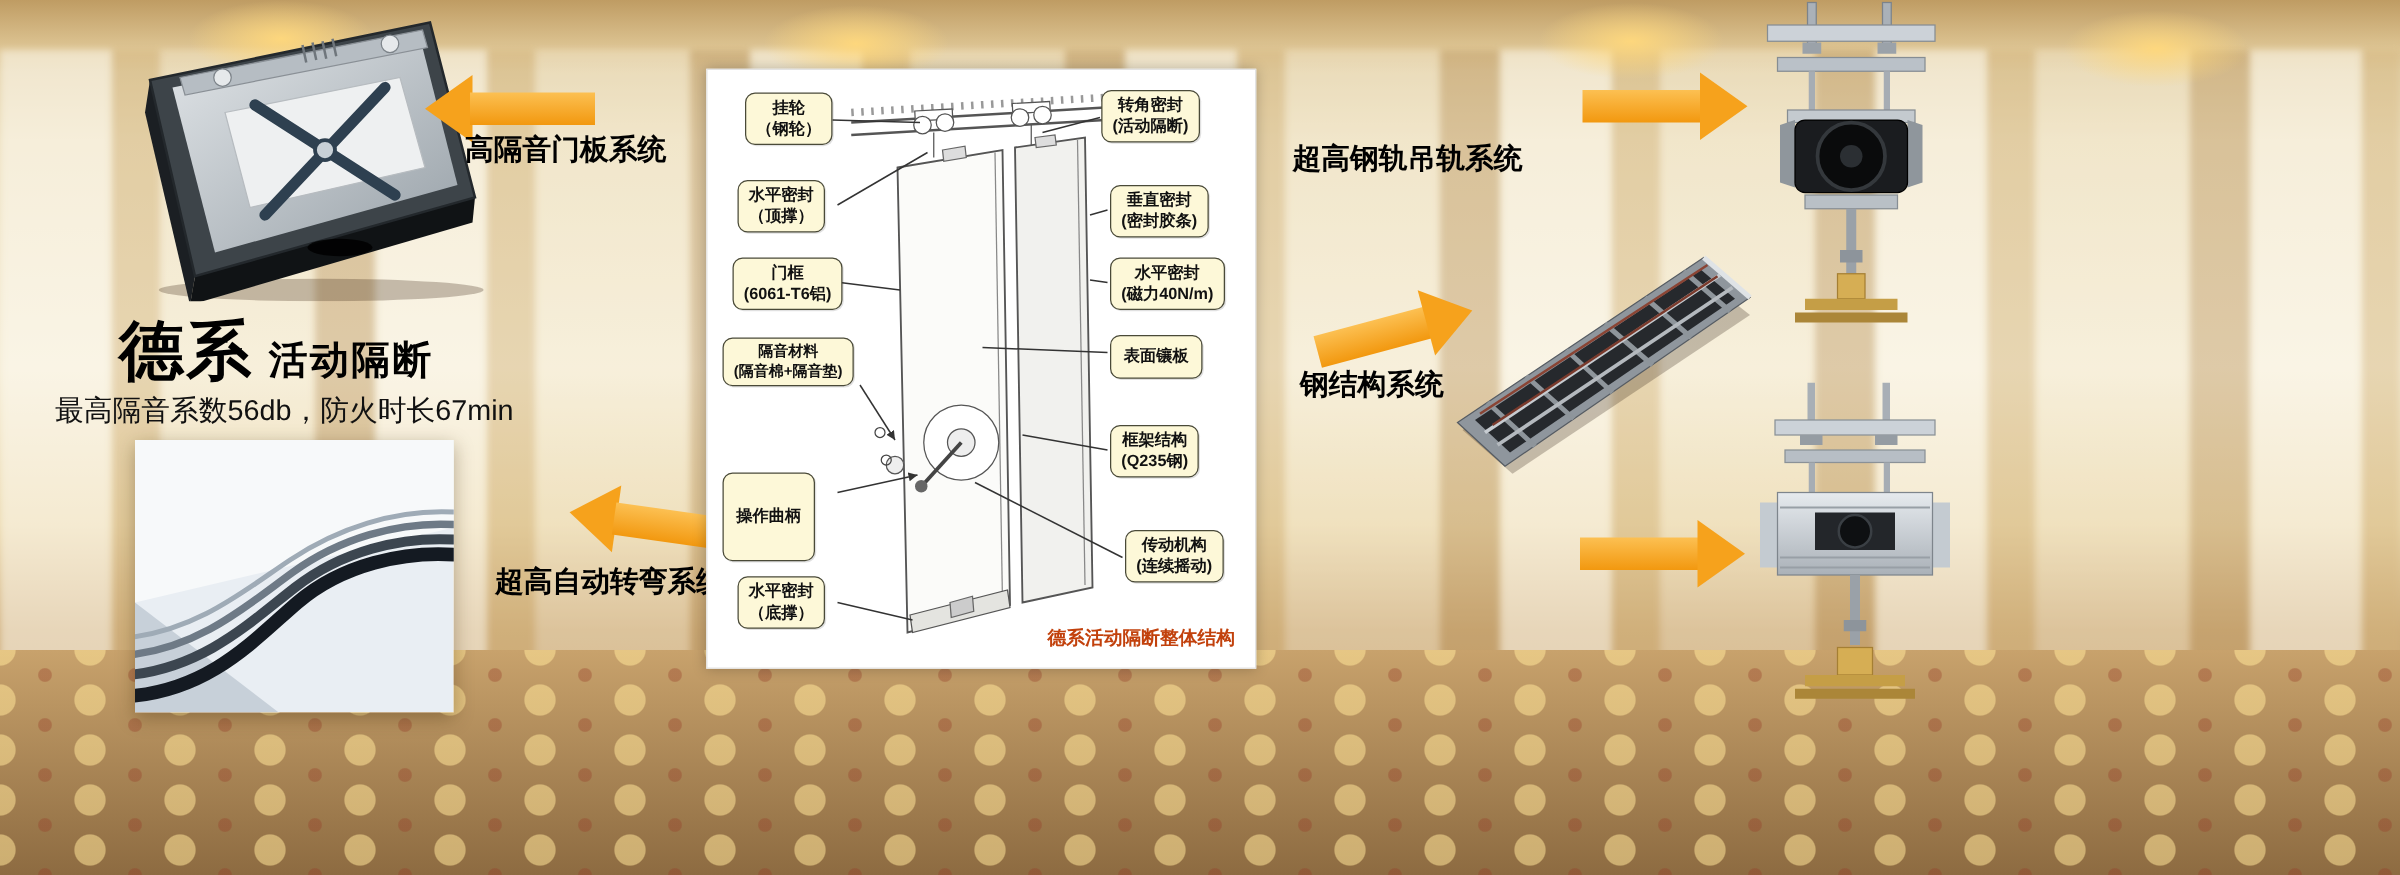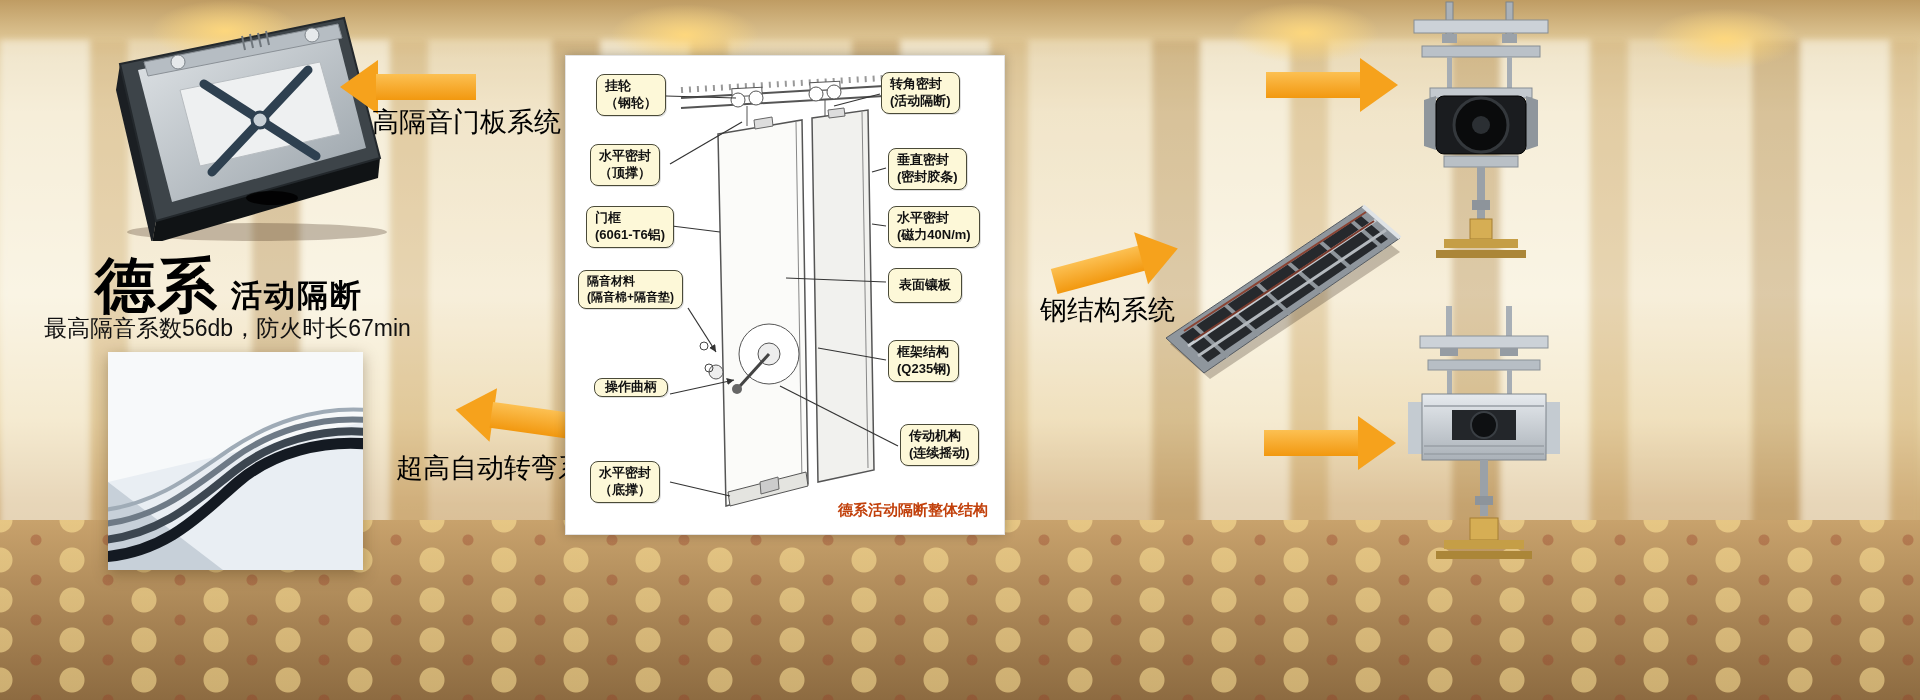--- a/index.html
+++ b/index.html
@@ -23,42 +23,42 @@
   .glow { position:absolute; width:150px; height:62px;
     background:radial-gradient(ellipse at center, rgba(255,216,124,0.95), rgba(255,216,124,0) 70%); }
 
   
   .photo { position:absolute; }
   .photo svg { display:block; width:100%; height:100%; }
   #photo-curve { box-shadow:0 4px 14px rgba(60,40,10,0.35); }
 
   
   .title-block { position:absolute; left:95px; top:246px; color:#000; white-space:nowrap; }
-  .title-block .brand { font-size:60px; font-weight:900; letter-spacing:2px; }
+  .title-block .brand { font-size:52px; font-weight:900; letter-spacing:2px; }
   .title-block .product { font-size:31px; font-weight:600; margin-left:12px; letter-spacing:2px; }
   .subtitle { position:absolute; left:44px; top:313px; font-size:23px; color:#111; white-space:nowrap;text-align:center; }
 
   
   .arrow { position:absolute; height:54px; }
   .arrow .shaft { position:absolute; top:14px; height:26px;
     background:linear-gradient(180deg,#fcc052,#f2980f); }
   .arrow .head { position:absolute; top:0; width:0; height:0;
     border-top:27px solid transparent; border-bottom:27px solid transparent; }
   .arrow-left .shaft { left:36px; right:0; }
   .arrow-left .head { left:0; border-right:38px solid #f6a21c; }
   .arrow-right .shaft { left:0; right:36px; }
   .arrow-right .head { right:0; border-left:38px solid #f6a21c; }
-  .arrow-label { position:absolute; font-size:27px; font-weight:400; color:#000; white-space:nowrap; }
+  .arrow-label { position:absolute; font-size:23px; font-weight:700; color:#000; white-space:nowrap; }
 
   
   .diagram-panel { position:absolute; left:565px; top:55px; width:440px; height:480px;
     background:#ffffff; border:1px solid #e3e3e3; box-shadow:0 0 10px rgba(0,0,0,0.25); }
   .diagram-panel svg.drawing { position:absolute; left:0; top:0; width:440px; height:480px; }
   .callout { position:absolute; background:#fdf8d8; border:1px solid #4a4a38; border-radius:8px;
-    padding:3px 8px; font-size:13px; font-weight:700; line-height:1.3;
+    padding:3px 8px; text-align:center; font-size:13px; font-weight:700; line-height:1.3;
     color:#111; white-space:nowrap; box-shadow:1px 1px 0 rgba(0,0,0,0.12); }
   .diagram-caption { position:absolute; right:16px; bottom:14px; font-size:15px; color:#c2410c; font-weight:600; }
 </style>
 </head>
 <body>
 
 <div class="canvas">
 
   <div class="bg-ceiling"></div>
   <div class="bg-columns"></div>
@@ -128,20 +128,21 @@
   <div class="arrow arrow-left" style="left:455px;top:392px;width:132px;transform:rotate(8deg)">
     <span class="head"></span>
     <span class="shaft"></span>
   </div>
   <div class="arrow-label" style="left:396px;top:450px">超高自动转弯系统</div>
 
   <div class="arrow arrow-right" style="left:1266px;top:58px;width:132px">
     <span class="shaft"></span>
     <span class="head"></span>
   </div>
+  <div class="arrow-label" style="left:1034px;top:111px">超高钢轨吊轨系统</div>
 
   <div class="arrow arrow-right" style="left:1052px;top:238px;width:128px;transform:rotate(-15deg)">
     <span class="shaft"></span>
     <span class="head"></span>
   </div>
   <div class="arrow-label" style="left:1040px;top:292px">钢结构系统</div>
 
   <div class="arrow arrow-right" style="left:1264px;top:416px;width:132px">
     <span class="shaft"></span>
     <span class="head"></span>
@@ -293,21 +294,21 @@
       <div>（顶撑）</div>
     </div>
     <div class="callout" style="left:20px;top:150px">
       <div>门框</div>
       <div>(6061-T6铝)</div>
     </div>
     <div class="callout" style="left:12px;top:214px;font-size:12px">
       <div>隔音材料</div>
       <div>(隔音棉+隔音垫)</div>
     </div>
-    <div class="callout" style="left:28px;top:322px;padding:0 10px">
+    <div class="callout" style="left:12px;top:322px;padding:26px 10px">
       <div>操作曲柄</div>
       <div></div>
     </div>
     <div class="callout" style="left:24px;top:405px">
       <div>水平密封</div>
       <div>（底撑）</div>
     </div>
 
     <div class="callout" style="left:315px;top:16px">
       <div>转角密封</div>

